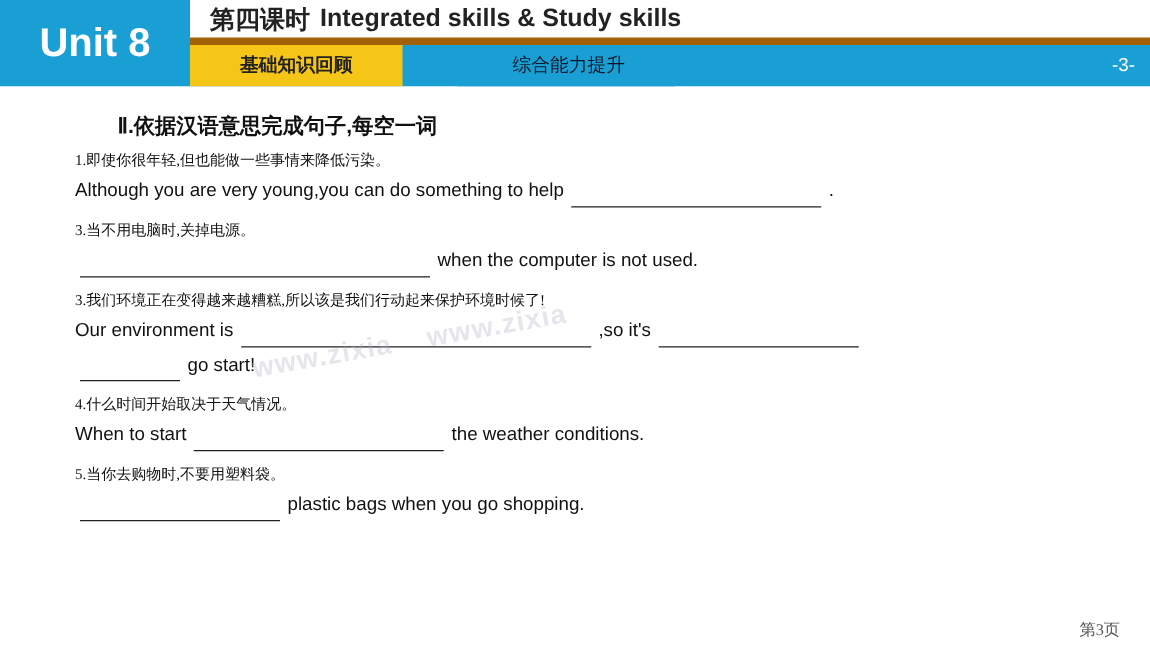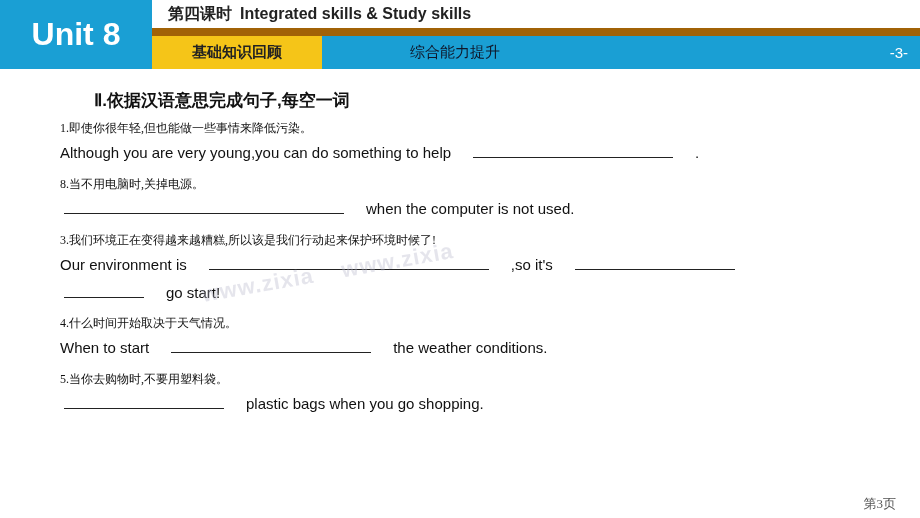--- a/index.html
+++ b/index.html
@@ -38,28 +38,28 @@
     .header-right {
       flex: 1;
       display: flex;
       flex-direction: column;
       border-left: none;
     }
 
     .lesson-title {
       background: #fff;
       padding: 8px 16px;
-      font-size: 16px;
+      font-size: 20px;
       font-weight: bold;
       color: #222;
       font-family: Arial, "SimSun", sans-serif;
       display: flex;
       align-items: center;
       height: 36px;
-      border-bottom: 8px solid #a16207;
+      border-bottom: 6px solid #a16207;
     }
 
     .lesson-title .chinese {
       font-family: "SimHei", "黑体", sans-serif;
       margin-right: 8px;
     }
 
     .tabs-row {
       display: flex;
       height: 33px;
@@ -126,23 +126,23 @@
       font-family: "SimSun", serif;
       font-size: 12px;
       margin-bottom: 2px;
     }
 
     .en-line {
       font-family: Arial, sans-serif;
       font-size: 15px;
       margin-bottom: 2px;
       display: flex;
-      align-items: flex-start;
+      align-items: flex-end;
       flex-wrap: wrap;
-      gap: 18px;
+      gap: 2px;
     }
 
     .blank {
       display: inline-block;
       border-bottom: 1.5px solid #222;
       min-width: 140px;
       height: 18px;
       margin: 0 4px;
       vertical-align: bottom;
     }
@@ -220,21 +220,21 @@
   <div class="question-block">
     <div class="cn-line">1.即使你很年轻,但也能做一些事情来降低污染。</div>
     <div class="en-line">
       <span>Although you are very young,you can do something to help</span>
       <span class="blank blank-long"></span>
       <span>.</span>
     </div>
   </div>
 
   <div class="question-block">
-    <div class="cn-line">8.当不用电脑时,关掉电源。</div>
+    <div class="cn-line">3.当不用电脑时,关掉电源。</div>
     <div class="en-line">
       <span class="blank blank-xlong"></span>
       <span>when the computer is not used.</span>
     </div>
   </div>
 
   <div class="question-block">
     <div class="cn-line">3.我们环境正在变得越来越糟糕,所以该是我们行动起来保护环境时候了!</div>
     <div class="en-line">
       <span>Our environment is</span>

